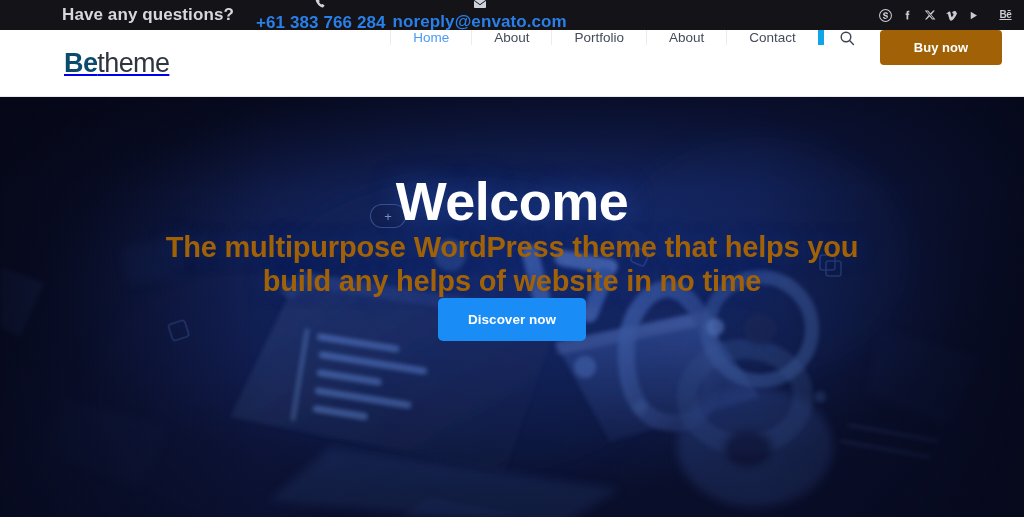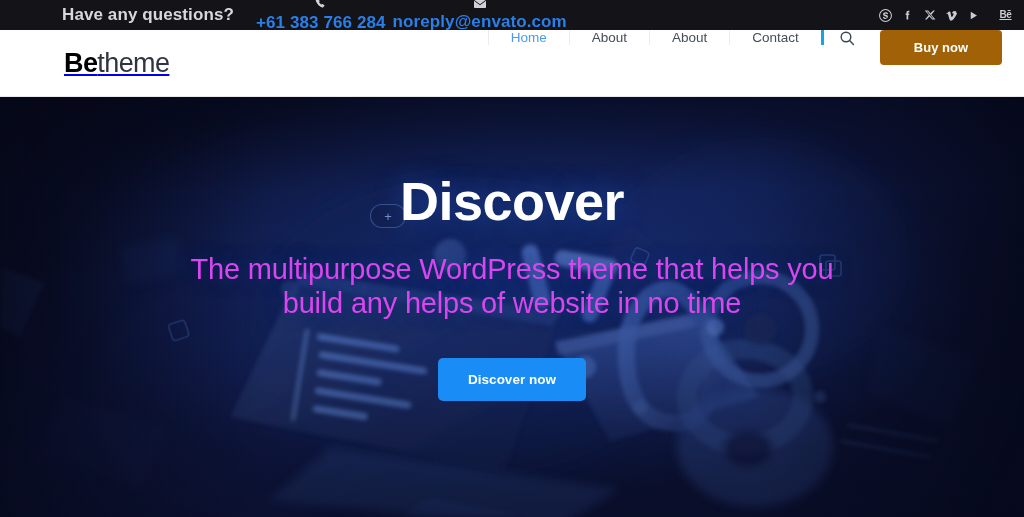--- a/index.html
+++ b/index.html
@@ -78,41 +78,41 @@
     border-bottom: 1px solid #e9e9ed;
   }
   .logo {
     font-size: 27px;
     letter-spacing: -0.6px;
     white-space: nowrap;
     cursor: pointer;
     display: flex;
     align-items: baseline;
   }
-  .logo-be { color: #000000; font-weight: bold; }
+  .logo-be { color: #0c4a6e; font-weight: bold; }
   .logo-theme { color: #2e3440; font-weight: normal; }
 
   .nav {
     margin-left: auto;
     display: flex;
     align-items: flex-start;
     height: 67px;
   }
   .nav-item {
     display: flex;
     align-items: center;
     padding: 0 22px;
     font-size: 13.5px;
     color: #454c5c;
     text-decoration: none;
     border-left: 1px solid #ececf0;
     cursor: pointer;
     white-space: nowrap;
   }
-  .nav-item:last-of-type { border-right: 3px solid #0ea5e9; }
+  .nav-item:last-of-type { border-right: 6px solid #0ea5e9; }
   .nav-item.active { color: #4a9af5; }
 
   .search-btn {
     width: 46px;
     display: flex;
     align-items: center;
     justify-content: center;
     cursor: pointer;
   }
   .search-btn svg { display: block; }
@@ -166,31 +166,29 @@
   }
   .hero-title {
     color: #ffffff;
     font-size: 54px;
     font-weight: bold;
     letter-spacing: -0.5px;
     line-height: 1.05;
     text-shadow: 0 0 26px rgba(40,90,200,0.55);
   }
   .hero-sub {
-    margin-top: 22px;
-    color: #d946ef;
+    color: #a16207;
     font-size: 29px;
-    font-weight: normal;
+    font-weight: bold;
     line-height: 1.18;
     letter-spacing: -0.2px;
     max-width: 760px;
     text-shadow: 0 0 18px rgba(20,50,130,0.6);
   }
   .hero-cta {
-    margin-top: 38px;
     background: #1a8cf5;
     color: #ffffff;
     font-size: 13.5px;
     font-weight: bold;
     padding: 14px 30px;
     border-radius: 5px;
     border: none;
     cursor: pointer;
     font-family: "Liberation Sans", sans-serif;
   }
@@ -272,20 +270,21 @@
 
 <div class="header">
   <a class="logo" href="#">
     <span class="logo-be">Be</span>
     <span class="logo-theme">theme</span>
   </a>
 
   <nav class="nav">
     <a class="nav-item active" href="#">Home</a>
     <a class="nav-item" href="#">About</a>
+    <a class="nav-item" href="#">Portfolio</a>
     <a class="nav-item" href="#">About</a>
     <a class="nav-item" href="#">Contact</a>
 
     <div class="search-btn">
       <svg width="16" height="16" viewBox="0 0 16 16" fill="none" stroke="#3c4352" stroke-width="1.4">
         <circle cx="7" cy="7" r="4.8"></circle>
           <line x1="10.6" y1="10.6" x2="14.4" y2="14.4" stroke-linecap="round"></line>
       </svg>
     </div>
     <div style="display:flex;align-items:center;padding-left:10px;">
@@ -417,20 +416,20 @@
       <polygon points="0,170 44,186 20,240 0,230" fill="#2c4489"></polygon>
       <polygon points="430,400 520,418 470,420 400,420" fill="#2f4a92" opacity="0.6"></polygon>
     </g>
   </svg>
 
   <div class="hero-vignette"></div>
 
   <div class="plus-pill pill-a">+</div>
 
   <div class="hero-content">
-    <h1 class="hero-title">Discover</h1>
+    <h1 class="hero-title">Welcome</h1>
     <p class="hero-sub">
       <span>The multipurpose WordPress theme that helps you</span><br>
       <span>build any helps of website in no time</span>
     </p>
     <button class="hero-cta">Discover now</button>
   </div>
 </div>
 
 </body></html>

